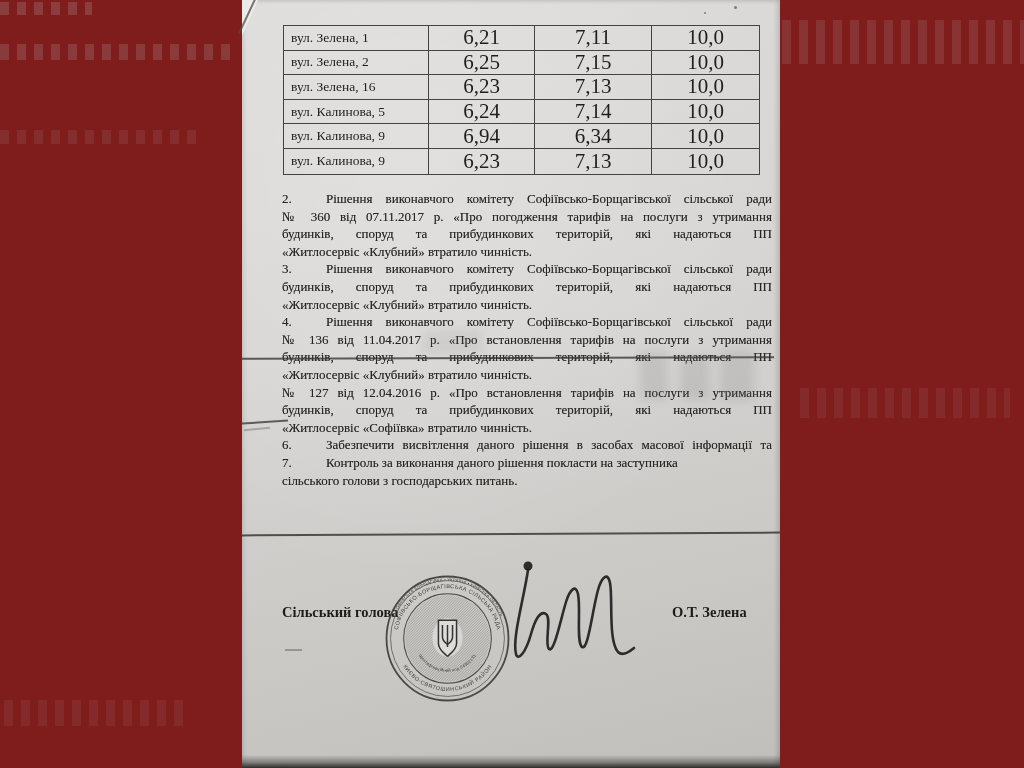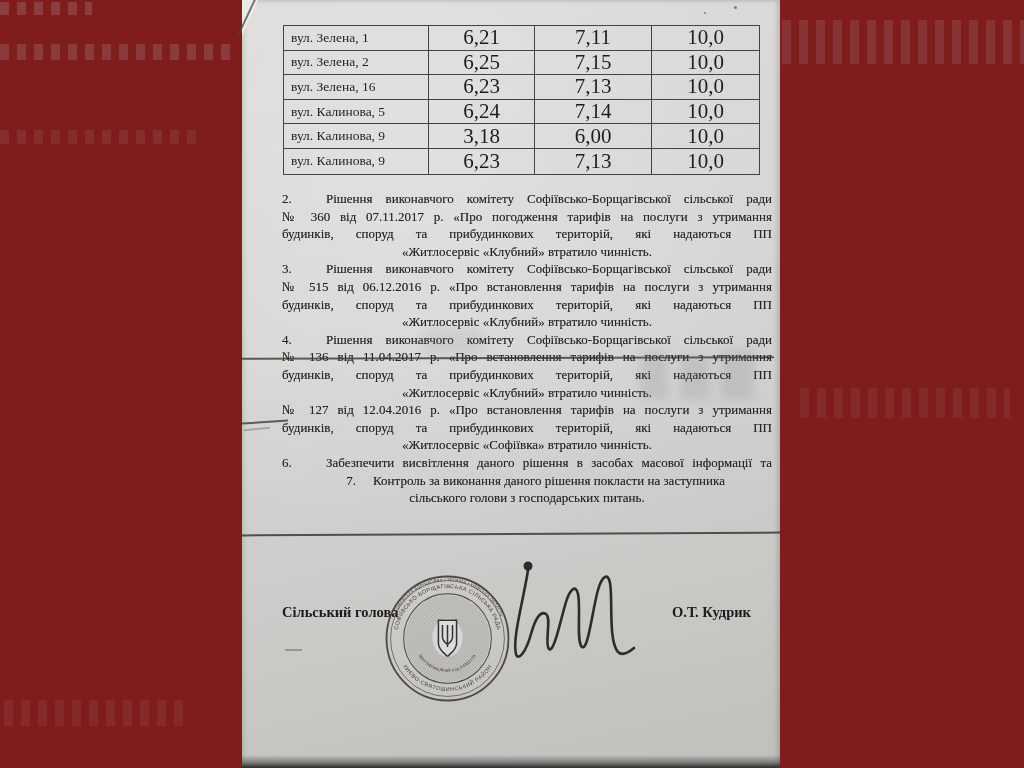--- a/index.html
+++ b/index.html
@@ -47,21 +47,21 @@
   .trow:last-child .tc { border-bottom:none; }
   .tc.addr { padding-left:7px; }
   .tc.num { justify-content:center; font-size:21px; }
 
   
   .textblock { position:absolute; left:40px; top:190px; width:490px;
     font-size:13px; line-height:17.6px; color:#242422;
     text-shadow:0 0 .4px rgba(40,40,40,.45); }
   .ln { height:17.6px; overflow:hidden; }
   .j  { text-align:justify; text-align-last:justify; }
-  .nj { text-align:center; }
+  .nj { text-align:left; }
   .pnum { display:inline-block; min-width:44px; }
 
   
   .strike { position:absolute; background:#3a3835; }
   .strike-a { left:0; top:357px; width:532px; height:1.6px; opacity:.8;  transform:rotate(-.15deg); }
   .strike-b { left:0; top:533px; width:538px; height:1.8px; opacity:.85; transform:rotate(-.3deg); }
   .dash127 { position:absolute; left:0; top:421px; width:46px; height:2px;
     background:#3f3d3a; opacity:.8; transform:rotate(-4deg); }
   .scribble { position:absolute; left:2px; top:428px; width:26px; height:1.5px;
     background:#7a7875; opacity:.5; transform:rotate(-5deg); }
@@ -124,42 +124,41 @@
         <div class="tc num c4">10,0</div>
       </div>
       <div class="trow">
         <div class="tc addr c1">вул. Калинова, 5</div>
         <div class="tc num c2">6,24</div>
         <div class="tc num c3">7,14</div>
         <div class="tc num c4">10,0</div>
       </div>
       <div class="trow">
         <div class="tc addr c1">вул. Калинова, 9</div>
-        <div class="tc num c2">3,18</div>
-        <div class="tc num c3">6,00</div>
+        <div class="tc num c2">6,94</div>
+        <div class="tc num c3">6,34</div>
         <div class="tc num c4">10,0</div>
       </div>
       <div class="trow">
         <div class="tc addr c1">вул. Калинова, 9</div>
         <div class="tc num c2">6,23</div>
         <div class="tc num c3">7,13</div>
         <div class="tc num c4">10,0</div>
       </div>
     </div>
 
     <div class="textblock">
       <div class="para">
         <div class="ln j"><span class="pnum">2.</span><span>Рішення виконавчого комітету Софіївсько-Борщагівської сільської ради</span></div>
         <div class="ln j">№ 360 від 07.11.2017 р. «Про погодження тарифів на послуги з утримання</div>
         <div class="ln j">будинків, споруд та прибудинкових територій, які надаються ПП</div>
         <div class="ln nj">«Житлосервіс «Клубний» втратило чинність.</div>
       </div>
       <div class="para">
         <div class="ln j"><span class="pnum">3.</span><span>Рішення виконавчого комітету Софіївсько-Борщагівської сільської ради</span></div>
-        <div class="ln j">№ 515 від 06.12.2016 р. «Про встановлення тарифів на послуги з утримання</div>
         <div class="ln j">будинків, споруд та прибудинкових територій, які надаються ПП</div>
         <div class="ln nj">«Житлосервіс «Клубний» втратило чинність.</div>
       </div>
       <div class="para">
         <div class="ln j"><span class="pnum">4.</span><span>Рішення виконавчого комітету Софіївсько-Борщагівської сільської ради</span></div>
         <div class="ln j">№ 136 від 11.04.2017 р. «Про встановлення тарифів на послуги з утримання</div>
         <div class="ln j">будинків, споруд та прибудинкових територій, які надаються ПП</div>
         <div class="ln nj">«Житлосервіс «Клубний» втратило чинність.</div>
       </div>
       <div class="para">
@@ -181,21 +180,21 @@
     <div class="dash127"></div>
     <div class="scribble"></div>
     <div class="dash2"></div>
 
     <div class="wm wm1"></div>
     <div class="wm wm2"></div>
     <div class="wm wm3"></div>
     <div class="wm wm4"></div>
 
     <div class="sigtext role">Сільський голова</div>
-    <div class="sigtext name">О.Т. Кудрик</div>
+    <div class="sigtext name">О.Т. Зелена</div>
 
     <svg class="stamp" viewBox="0 0 126 126">
       <defs>
         <pattern id="hp" width="2.6" height="2.6" patternUnits="userSpaceOnUse">
           <path d="M0,2.6 L2.6,0" stroke="#44423f" stroke-width="0.55"></path>
         </pattern>
         <path id="arcOut" d="M6,63 A57,57 0 1 1 120,63" fill="none"></path>
         <path id="arcTop" d="M13,63 A50,50 0 1 1 113,63" fill="none"></path>
         <path id="arcBot" d="M11,63 A52,52 0 1 0 115,63" fill="none"></path>
         <path id="arcCode" d="M30,63 A33,33 0 1 0 96,63" fill="none"></path>

